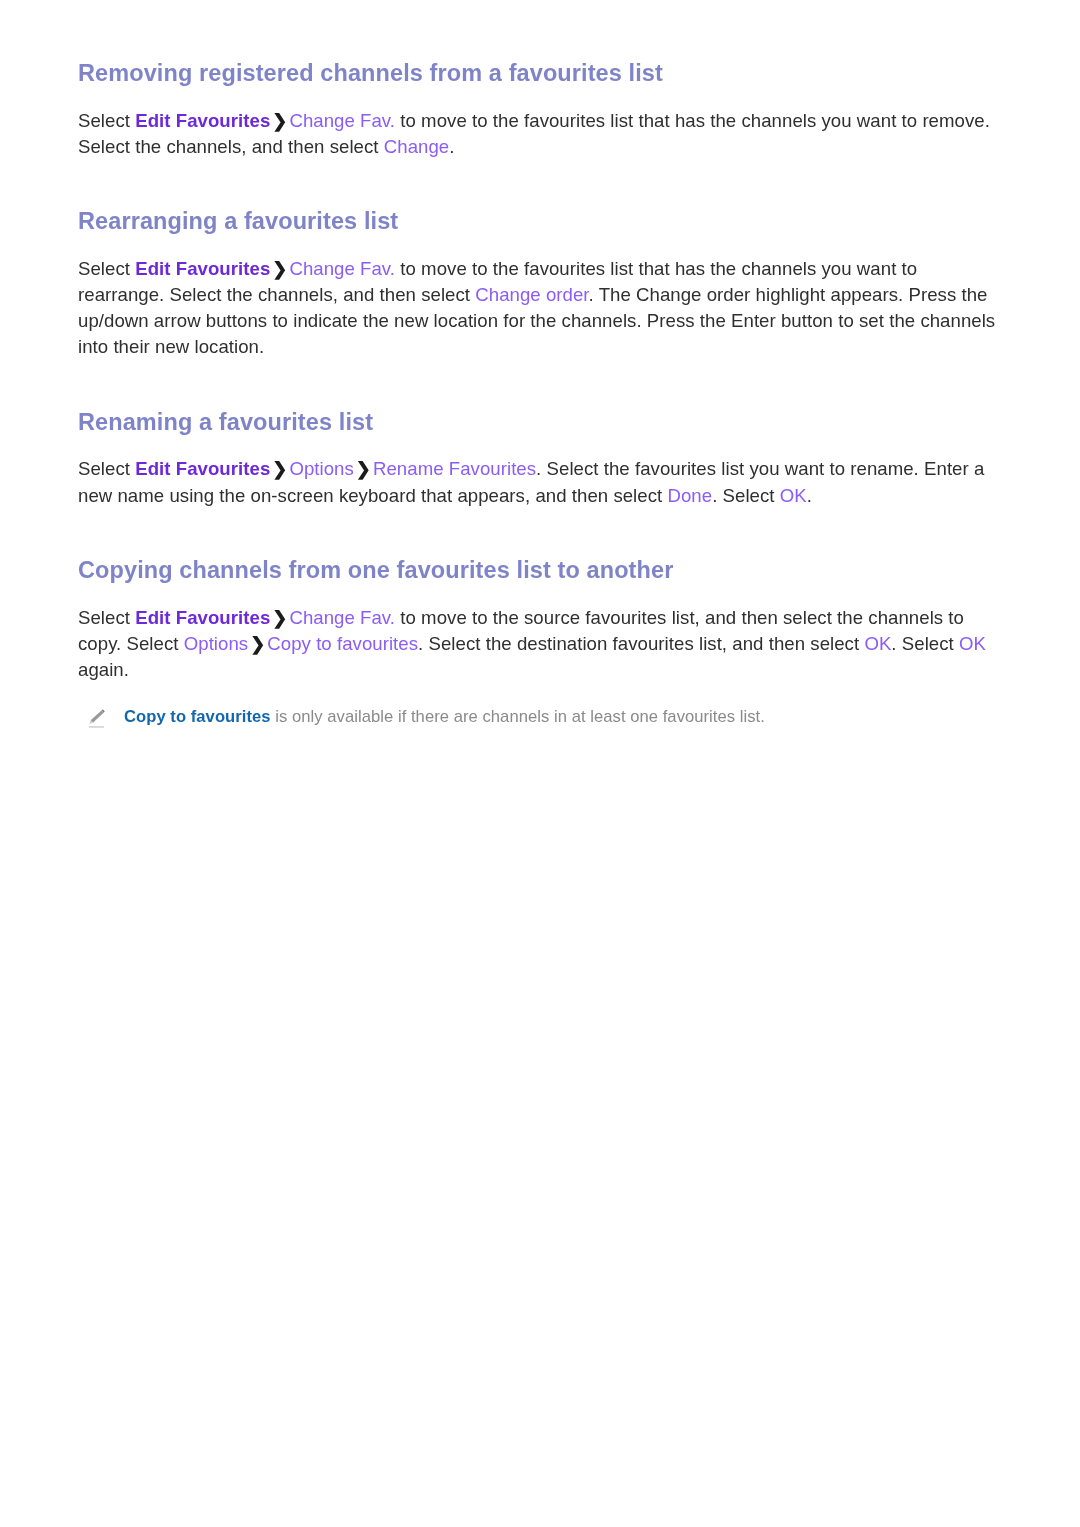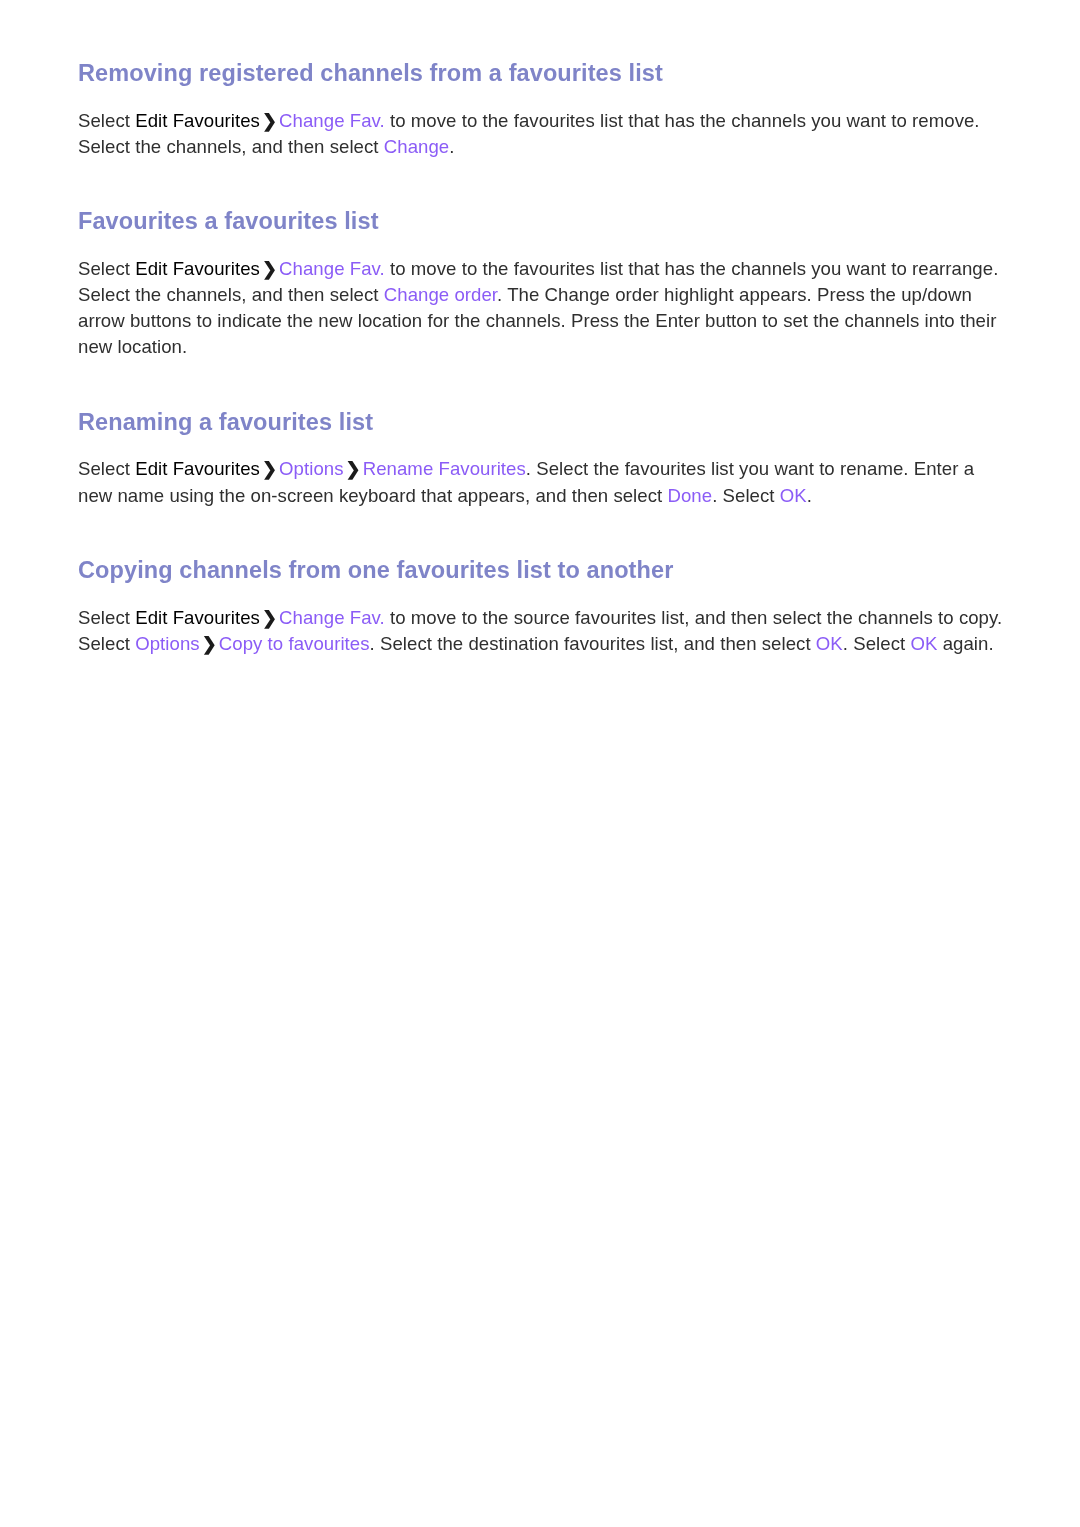--- a/index.html
+++ b/index.html
@@ -47,22 +47,22 @@
     font-size: 18.6px;
     line-height: 26.2px;
     color: #2f2f2f;
     margin: 0;
     letter-spacing: 0.05px;
   }
   .lnk {
     color: #8b5cf6;
   }
   .lnk-b {
-    color: #000000;
-    font-weight: normal;
+    color: #6d28d9;
+    font-weight: bold;
   }
   .chev {
     color: #1b1b1b;
     font-weight: bold;
     font-size: 18px;
     padding: 0 2px;
   }
   .note-row {
     display: flex;
     align-items: flex-start;
@@ -99,33 +99,46 @@
   <div class="content">
 
     <div class="section">
       <h2 class="heading">Removing registered channels from a favourites list</h2>
       <p class="body-text"><span>Select </span><span class="lnk-b">Edit Favourites</span><span class="chev">❯</span><span class="lnk">Change Fav.</span><span> to move to the favourites list that has the channels you want to remove. Select the channels, and then select </span><span class="lnk">Change</span><span>.</span></p>
     </div>
 
     <div class="spacer-gap-1"></div>
 
     <div class="section">
-      <h2 class="heading">Favourites a favourites list</h2>
+      <h2 class="heading">Rearranging a favourites list</h2>
       <p class="body-text"><span>Select </span><span class="lnk-b">Edit Favourites</span><span class="chev">❯</span><span class="lnk">Change Fav.</span><span> to move to the favourites list that has the channels you want to rearrange. Select the channels, and then select </span><span class="lnk">Change order</span><span>. The Change order highlight appears. Press the up/down arrow buttons to indicate the new location for the channels. Press the Enter button to set the channels into their new location.</span></p>
     </div>
 
     <div class="spacer-gap-2"></div>
 
     <div class="section">
       <h2 class="heading">Renaming a favourites list</h2>
       <p class="body-text"><span>Select </span><span class="lnk-b">Edit Favourites</span><span class="chev">❯</span><span class="lnk">Options</span><span class="chev">❯</span><span class="lnk">Rename Favourites</span><span>. Select the favourites list you want to rename. Enter a new name using the on-screen keyboard that appears, and then select </span><span class="lnk">Done</span><span>. Select </span><span class="lnk">OK</span><span>.</span></p>
     </div>
 
     <div class="spacer-gap-2"></div>
 
     <div class="section">
       <h2 class="heading">Copying channels from one favourites list to another</h2>
       <p class="body-text"><span>Select </span><span class="lnk-b">Edit Favourites</span><span class="chev">❯</span><span class="lnk">Change Fav.</span><span> to move to the source favourites list, and then select the channels to copy. Select </span><span class="lnk">Options</span><span class="chev">❯</span><span class="lnk">Copy to favourites</span><span>. Select the destination favourites list, and then select </span><span class="lnk">OK</span><span>. Select </span><span class="lnk">OK</span><span> again.</span></p>
 
+      <div class="note-row">
+        <span class="note-icon">
+          <svg width="22" height="22" viewBox="0 0 22 22" xmlns="http://www.w3.org/2000/svg">
+            <g transform="rotate(8 11 11)">
+              <path d="M14.6 2.6 L16.8 4.8 L7.6 16.4 L5.0 14.2 Z" fill="#9a9a9a"></path>
+              <path d="M5.0 14.2 L7.6 16.4 L4.4 18.2 Z" fill="#cfcfcf"></path>
+              <path d="M14.6 2.6 L16.8 4.8 L17.8 3.6 L15.6 1.6 Z" fill="#7d7d7d"></path>
+            </g>
+            <rect x="3" y="19.2" width="15" height="1.5" fill="#d0d0d0"></rect>
+          </svg>
+        </span>
+        <span class="note-text"><span class="lnk-b">Copy to favourites</span><span> is only available if there are channels in at least one favourites list.</span></span>
+      </div>
     </div>
 
   </div>
 </div>
 
 </body></html>

